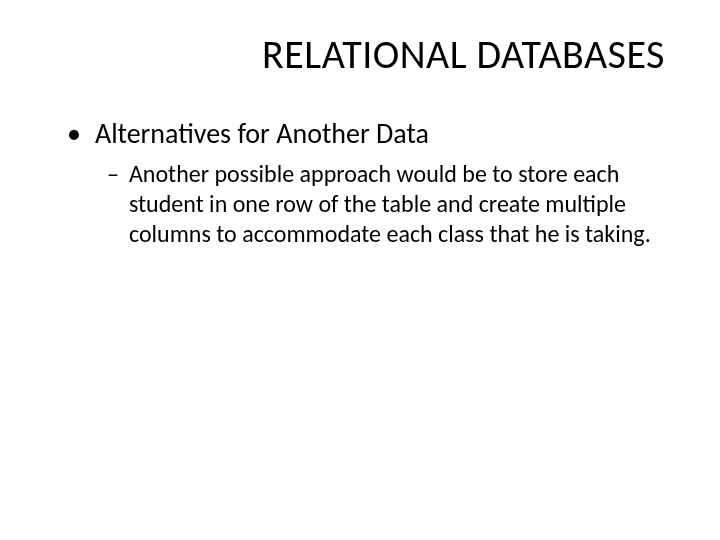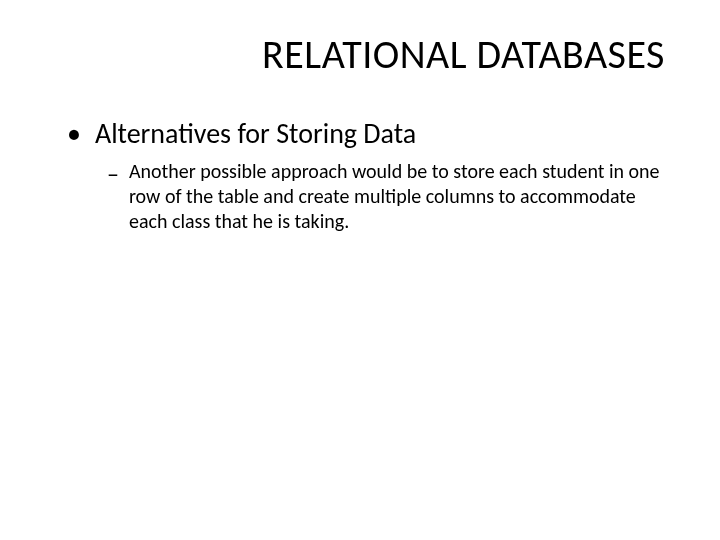--- a/index.html
+++ b/index.html
@@ -46,31 +46,31 @@
       margin-left: 52px;
       margin-top: 6px;
     }
     .bullet-level-2 .marker {
       font-size: 24px;
       line-height: 1.25;
       margin-right: 10px;
       flex-shrink: 0;
     }
     .bullet-level-2 .text {
-      font-size: 20px;
+      font-size: 24px;
       line-height: 1.25;
       max-width: 540px;
     }
   </style>
 </head>
 <body>
 
 <h1 class="title">RELATIONAL DATABASES</h1>
 
 <div class="bullet-level-1">
   <span class="marker">•</span>
-  <span class="text">Alternatives for Storing Data</span>
+  <span class="text">Alternatives for Another Data</span>
 </div>
 
 <div class="bullet-level-2">
   <span class="marker">–</span>
   <span class="text">Another possible approach would be to store each student in one row of the table and create multiple columns to accommodate each class that he is taking.</span>
 </div>
 
 </body></html>

